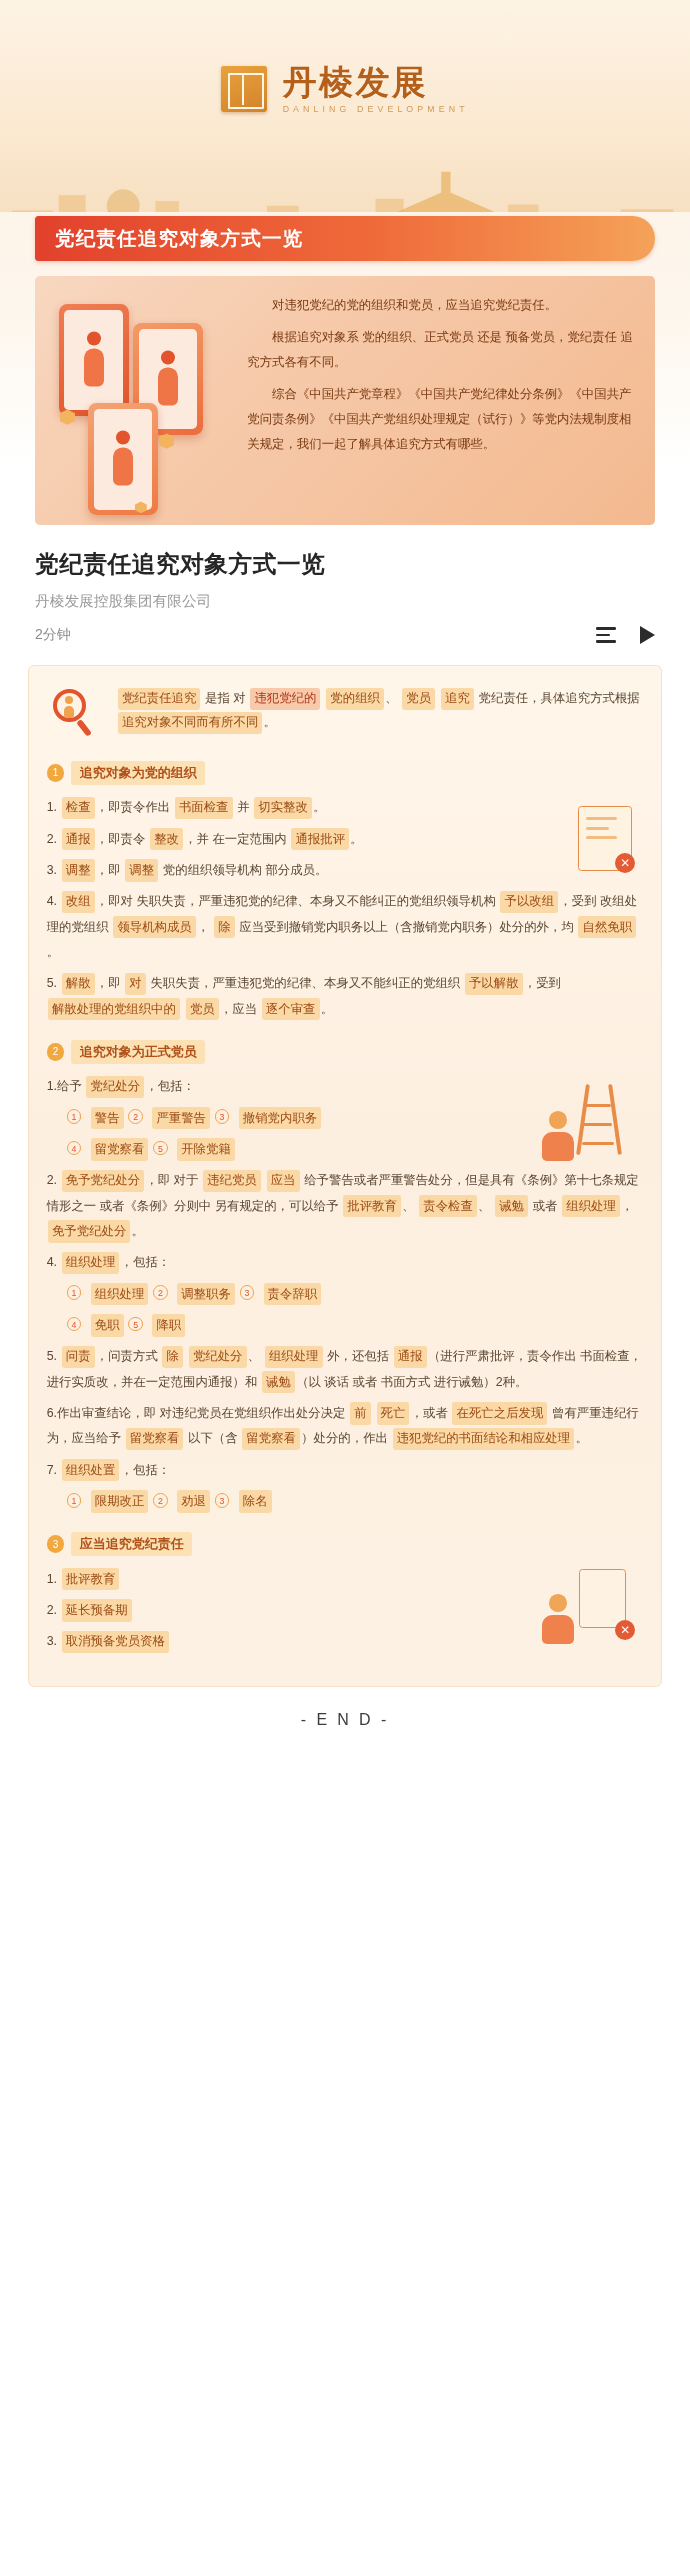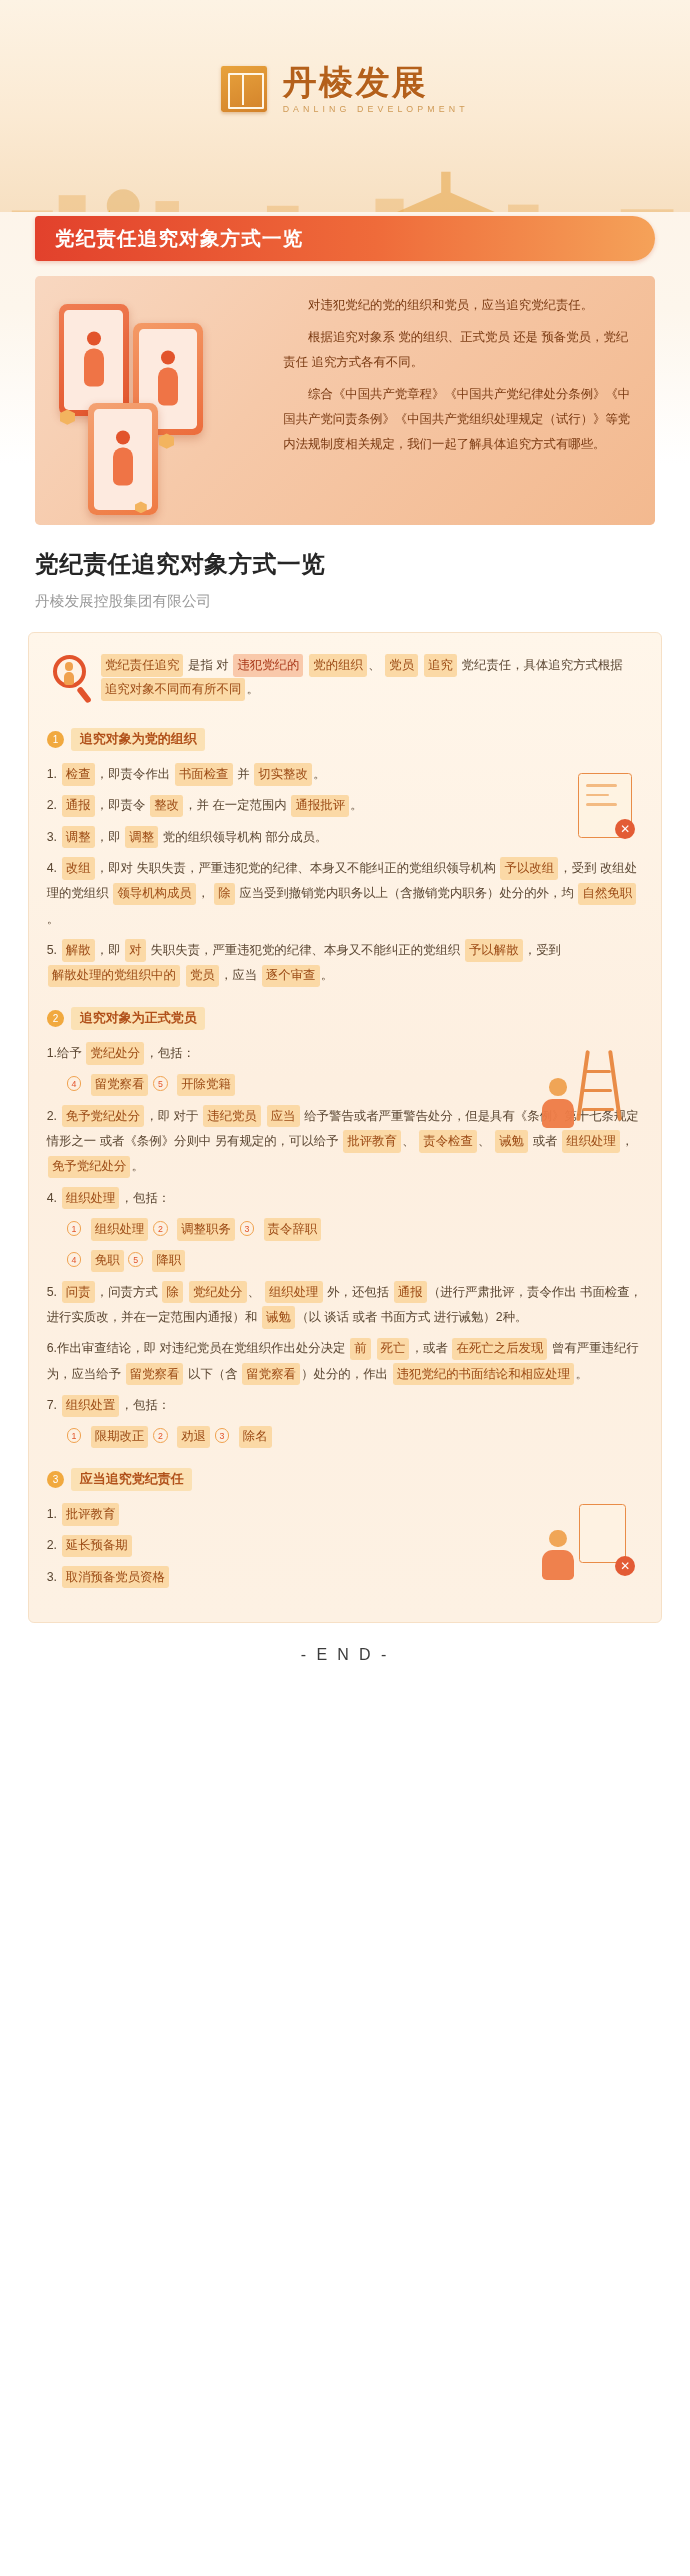--- a/index.html
+++ b/index.html
@@ -174,21 +174,21 @@
   .hex.h1 { left: 4.7px;  top: 116px; }
   .hex.h2 { left: 104px; top: 140px; }
   .hex.h3 { left: 80px; top: 208px; width: 11.8px; height: 11.8px; }
 
   .intro-text {
     flex: 1;
     color: #7a3a12;
     font-size: 12.4px;
     line-height: 2.0;
   }
-  .intro-text p { margin-bottom: 7px; text-indent: 2em; margin-left: 36px; }
+  .intro-text p { margin-bottom: 7px; text-indent: 2em; }
 
   
   .article-head {
     padding: 22.4px 35px 10.6px 35px;
     background: #fff;
   }
   .article-title {
     font-size: 23.6px;
     font-weight: bold;
     color: #262626;
@@ -229,21 +229,21 @@
     margin: 10.6px 28px 0 28px;
     background: linear-gradient(180deg, #fff6ea 0%, #fdefe0 45%, #fdf1e3 100%);
     border: 0.6px solid #f6e0c6;
     border-radius: 5.9px;
     padding: 20px 17.7px 26px 17.7px;
     position: relative;
   }
 
   .lead {
     display: flex;
-    gap: 2px;
+    gap: 19px;
     align-items: flex-start;
     margin-bottom: 17.7px;
   }
   .magnifier {
     flex: 0 0 51px;
     width: 51px; height: 57px;
     position: relative;
   }
   .magnifier .glass {
     position: absolute;
@@ -480,20 +480,31 @@
   <div class="intro-text">
     <p>对违犯党纪的党的组织和党员，应当追究党纪责任。</p>
     <p>根据追究对象系 党的组织、正式党员 还是 预备党员，党纪责任 追究方式各有不同。</p>
     <p>综合《中国共产党章程》《中国共产党纪律处分条例》《中国共产党问责条例》《中国共产党组织处理规定（试行）》等党内法规制度相关规定，我们一起了解具体追究方式有哪些。</p>
   </div>
 </div>
 
 <div class="article-head">
   <div class="article-title">党纪责任追究对象方式一览</div>
   <div class="article-author">丹棱发展控股集团有限公司</div>
+  <div class="article-meta">
+    <div class="meta-left">2分钟</div>
+    <div class="meta-right">
+      <div class="icon-list">
+          <span></span>
+          <span></span>
+          <span></span>
+        </div>
+      <div class="icon-play"></div>
+    </div>
+  </div>
 </div>
 
 <div class="body-card">
 
   <div class="lead">
     <div class="magnifier">
       <div class="glass"></div>
       <div class="figure">
           <div class="h"></div>
           <div class="b"></div>
@@ -578,20 +589,28 @@
             <div class="h"></div>
             <div class="b"></div>
           </div>
       </div>
     </div>
     <div class="block-inner">
       <div class="item"><span class="num">1.</span>给予
         <span class="tag">党纪处分</span>，包括：
       </div>
       <div class="item sub-item">
+        <span class="circle-num">1</span>
+        <span class="tag">警告</span>
+        <span class="circle-num">2</span>
+        <span class="tag">严重警告</span>
+        <span class="circle-num">3</span>
+        <span class="tag">撤销党内职务</span>
+      </div>
+      <div class="item sub-item">
         <span class="circle-num">4</span>
         <span class="tag">留党察看</span>
         <span class="circle-num">5</span>
         <span class="tag">开除党籍</span>
       </div>
 
       <div class="item"><span class="num">2.</span>
         <span class="tag">免予党纪处分</span>，即 对于
         <span class="tag">违纪党员</span>
         <span class="tag">应当</span>

